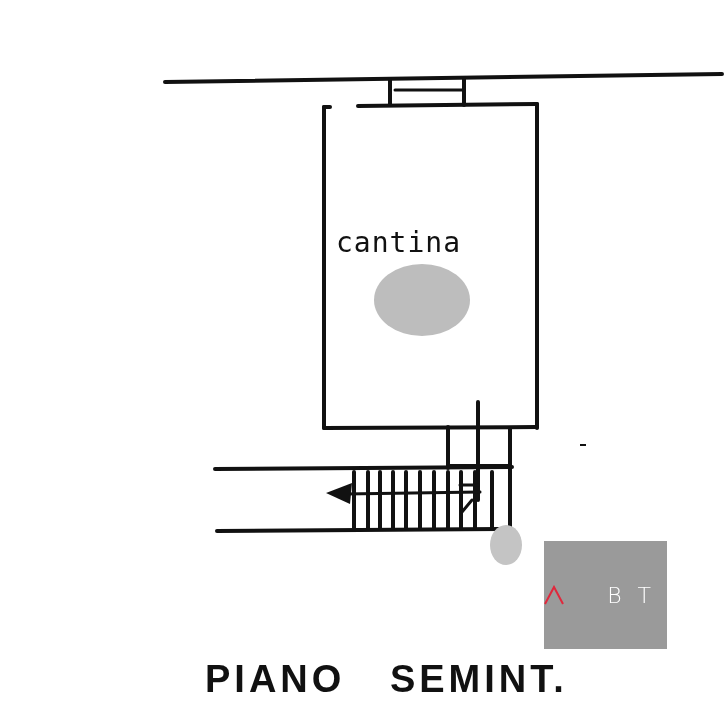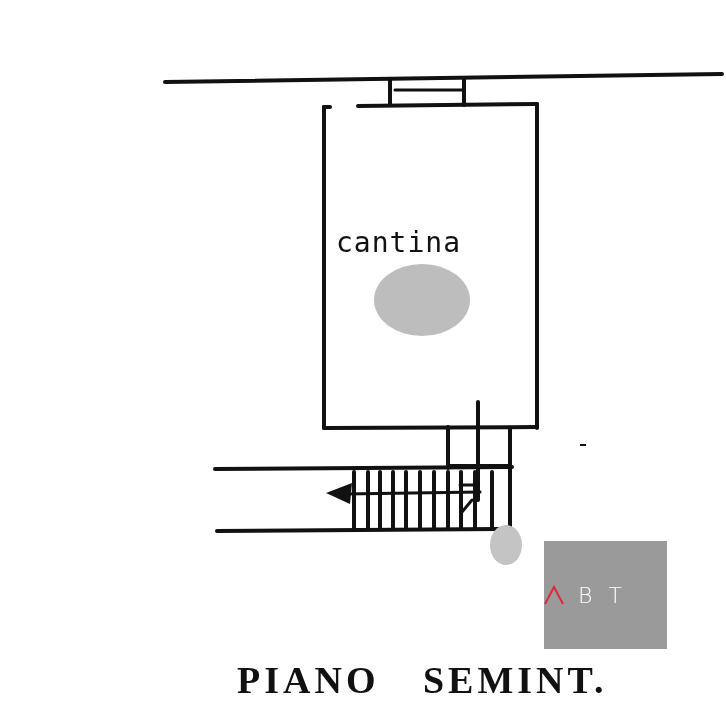--- a/index.html
+++ b/index.html
@@ -4,26 +4,26 @@
 <style>
   html, body { margin: 0; padding: 0; background: #ffffff; }
   body { width: 726px; height: 716px; position: relative; overflow: hidden; font-family: "DejaVu Sans", sans-serif; }
   #plan { position: absolute; left: 0; top: 0; }
   .room-label {
     position: absolute; left: 336px; top: 226px;
     font-family: "DejaVu Sans Mono", monospace; font-size: 28px; color: #111; letter-spacing: 1px;
   }
   .floor-title {
     position: absolute; left: 205px; top: 658px;
-    font-family: Liberation Serif, serif; font-size: 38px; font-weight: bold; color: #111;
-    letter-spacing: 4px; word-spacing: 30px; margin-left: 32px;
+    font-family: Liberation Sans, sans-serif; font-size: 38px; font-weight: bold; color: #111;
+    letter-spacing: 4px; word-spacing: 30px;
   }
   .logo {
     position: absolute; left: 544px; top: 541px; width: 123px; height: 108px;
-    background: #9a9a9a; display: flex; align-items: center; justify-content: flex-start;
+    background: #9a9a9a; display: flex; align-items: center; justify-content: space-between;
   }
   .logo-a { width: 20px; height: 20px; margin-right: 14px; }
   .logo-text { color: #ffffff; font-family: "DejaVu Sans", sans-serif; font-size: 22px; letter-spacing: 16px; font-weight: 300; }
 </style>
 </head>
 <body>
 
 <svg id="plan" width="726" height="716" viewBox="0 0 726 716">
   <g stroke="#111" stroke-width="4" fill="none" stroke-linecap="round">
 

